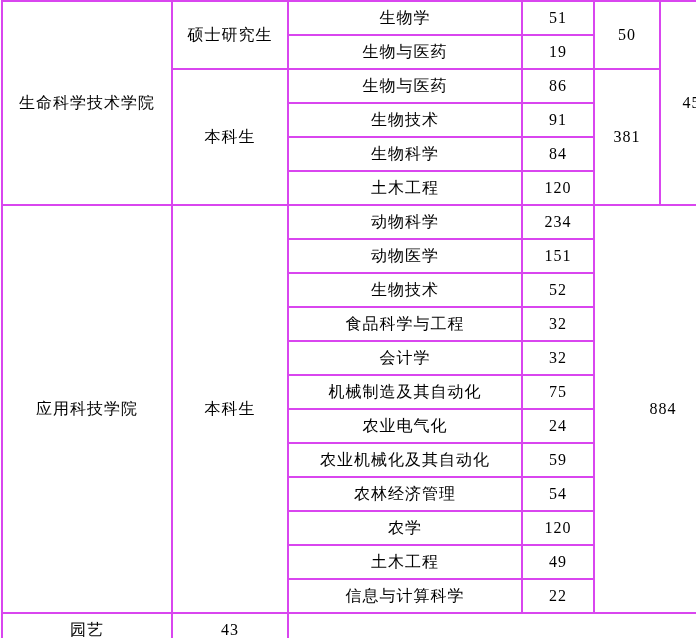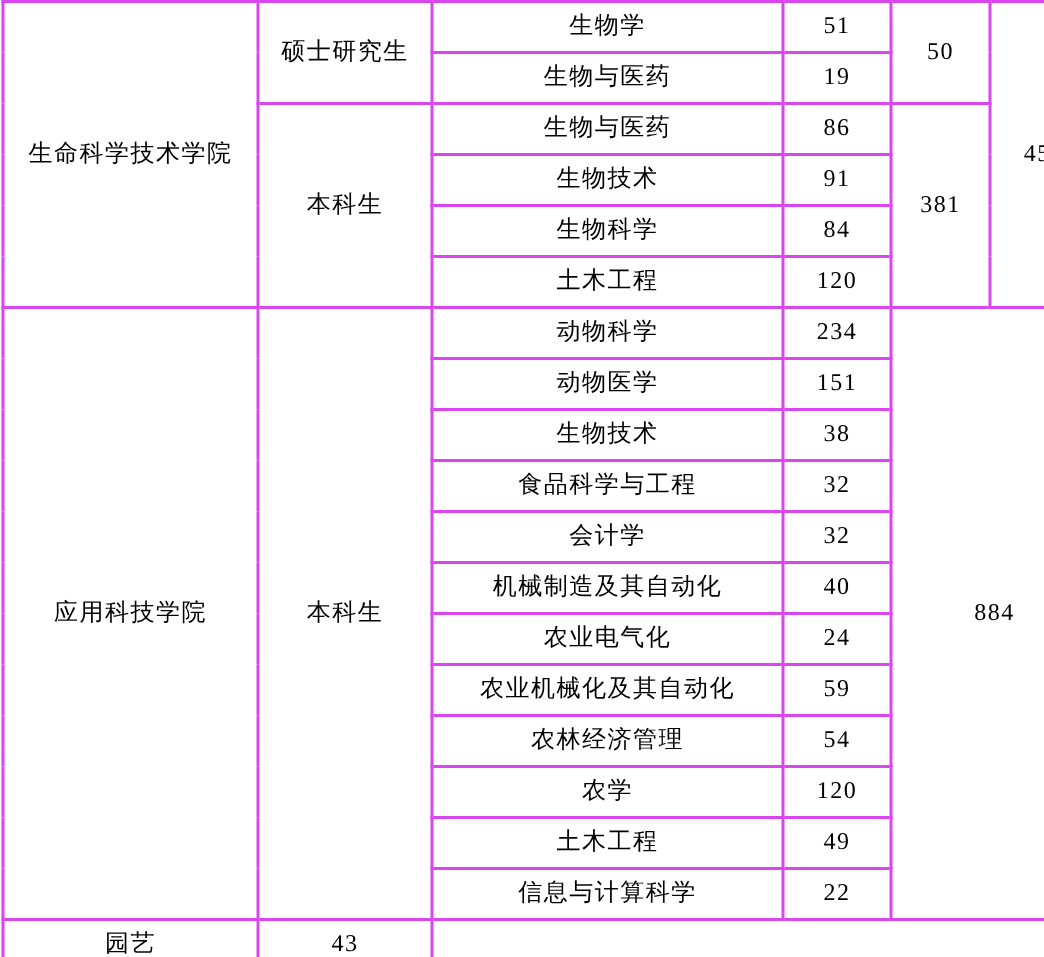--- a/index.html
+++ b/index.html
@@ -94,33 +94,33 @@
         <td class="col-count num">234</td>
         <td class="num" colspan="2" rowspan="12">884</td>
       </tr>
 
       <tr>
         <td class="col-major">动物医学</td>
         <td class="col-count num">151</td>
       </tr>
       <tr>
         <td class="col-major">生物技术</td>
-        <td class="col-count num">38</td>
+        <td class="col-count num">52</td>
       </tr>
       <tr>
         <td class="col-major">食品科学与工程</td>
         <td class="col-count num">32</td>
       </tr>
       <tr>
         <td class="col-major">会计学</td>
         <td class="col-count num">32</td>
       </tr>
       <tr>
         <td class="col-major">机械制造及其自动化</td>
-        <td class="col-count num">40</td>
+        <td class="col-count num">75</td>
       </tr>
       <tr>
         <td class="col-major">农业电气化</td>
         <td class="col-count num">24</td>
       </tr>
       <tr>
         <td class="col-major">农业机械化及其自动化</td>
         <td class="col-count num">59</td>
       </tr>
       <tr>

